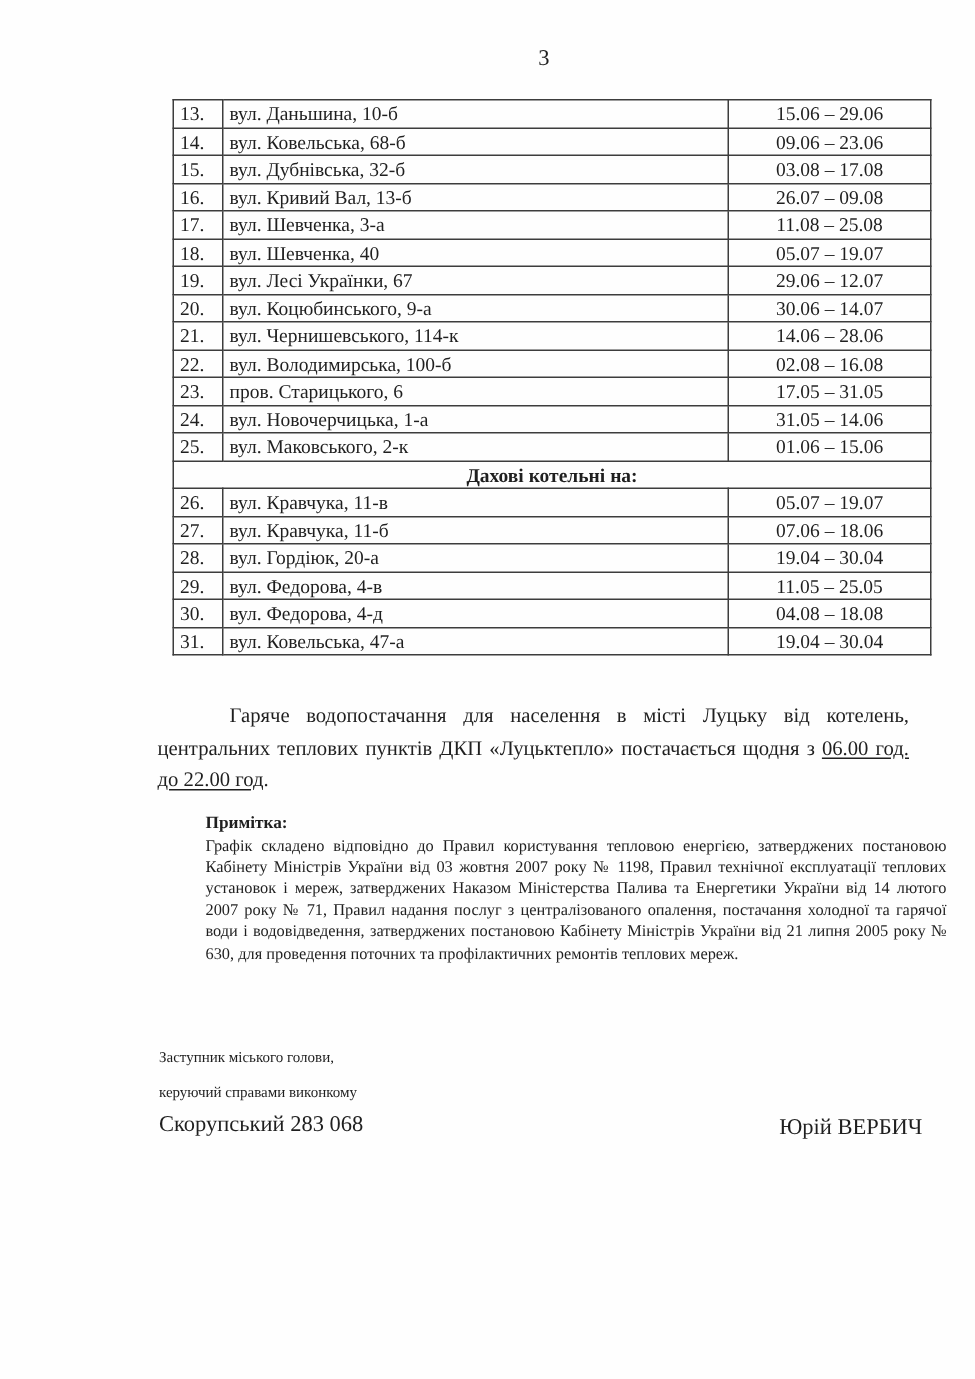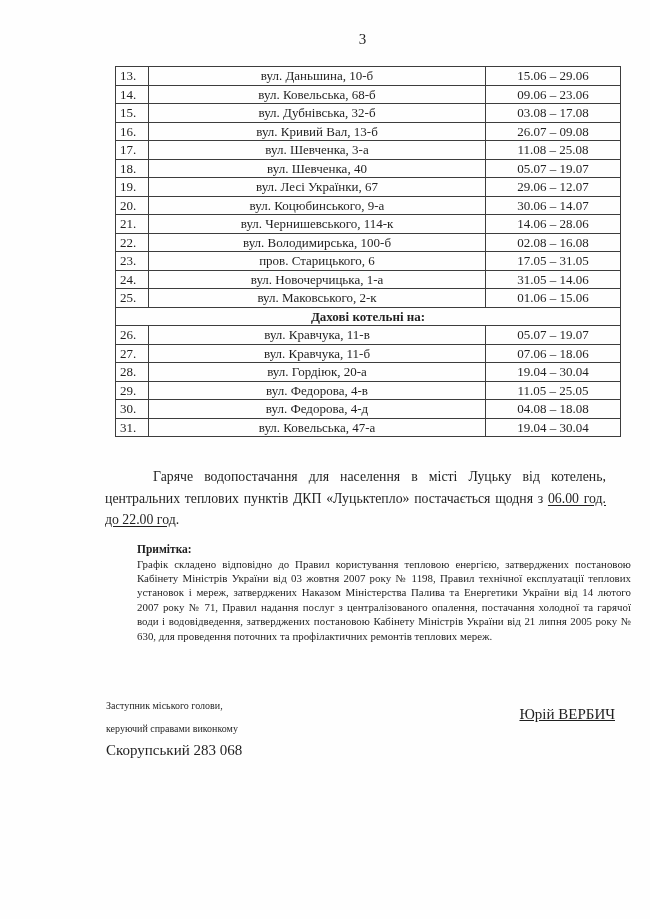--- a/index.html
+++ b/index.html
@@ -33,21 +33,21 @@
   }
   table.schedule td {
     border: 1px solid #3d3d3d;
     height: 18.5px;
     padding: 0 4px;
     line-height: 17px;
     white-space: nowrap;
     overflow: hidden;
   }
   td.num-cell    { width: 33px;  text-align: left; padding: 0 2px; }
-  td.street-cell { width: 337px; text-align: center; padding-left: 7px; }
+  td.street-cell { width: 337px; text-align: left; padding-left: 7px; }
   td.dates-cell  { width: 135px; text-align: center; }
   td.subheader-cell { text-align: center; padding-left: 41px; font-weight: bold; }
   .para {
     position: absolute;
     top: 466px;
     left: 105px;
     width: 501px;
     font-size: 13.8px;
     line-height: 21.5px;
     text-align: justify;
@@ -72,24 +72,23 @@
   }
   .signature-left {
     position: absolute;
     top: 694px;
     left: 106px;
     font-size: 10px;
     line-height: 23px;
   }
   .signature-name {
     position: absolute;
-    top: 706px;
+    top: 744px;
     right: 35px;
     font-size: 15px;
-    text-decoration: underline;
   }
   .footer-executor {
     position: absolute;
     top: 742px;
     left: 106px;
     font-size: 15px;
   }
 </style>
 </head>
 <body>

